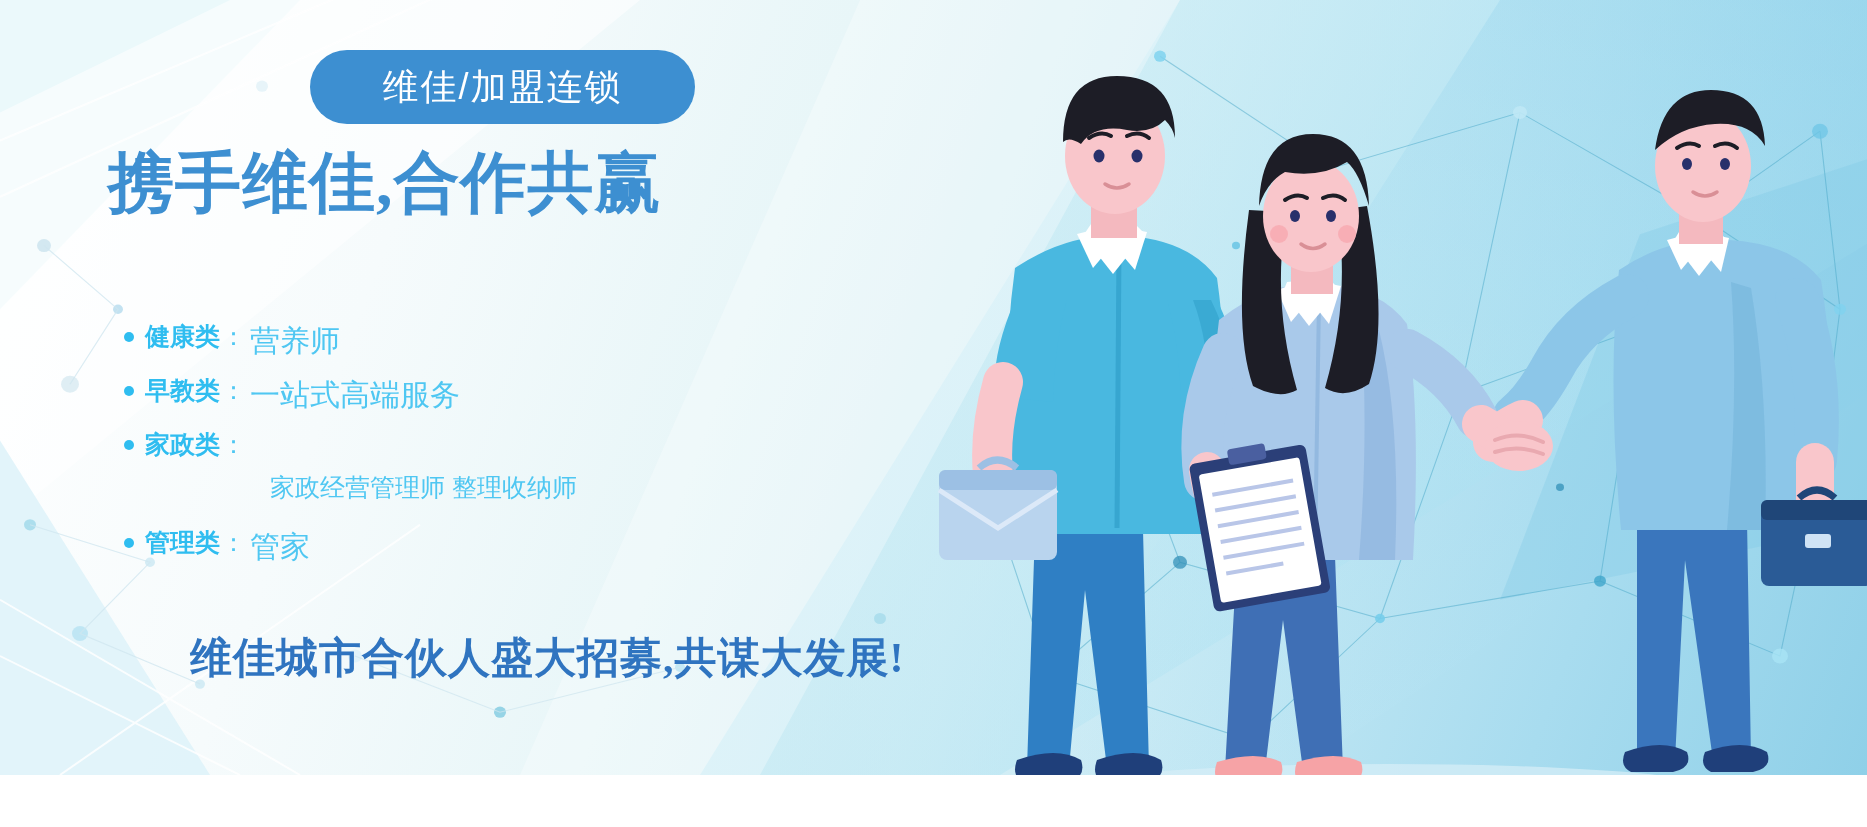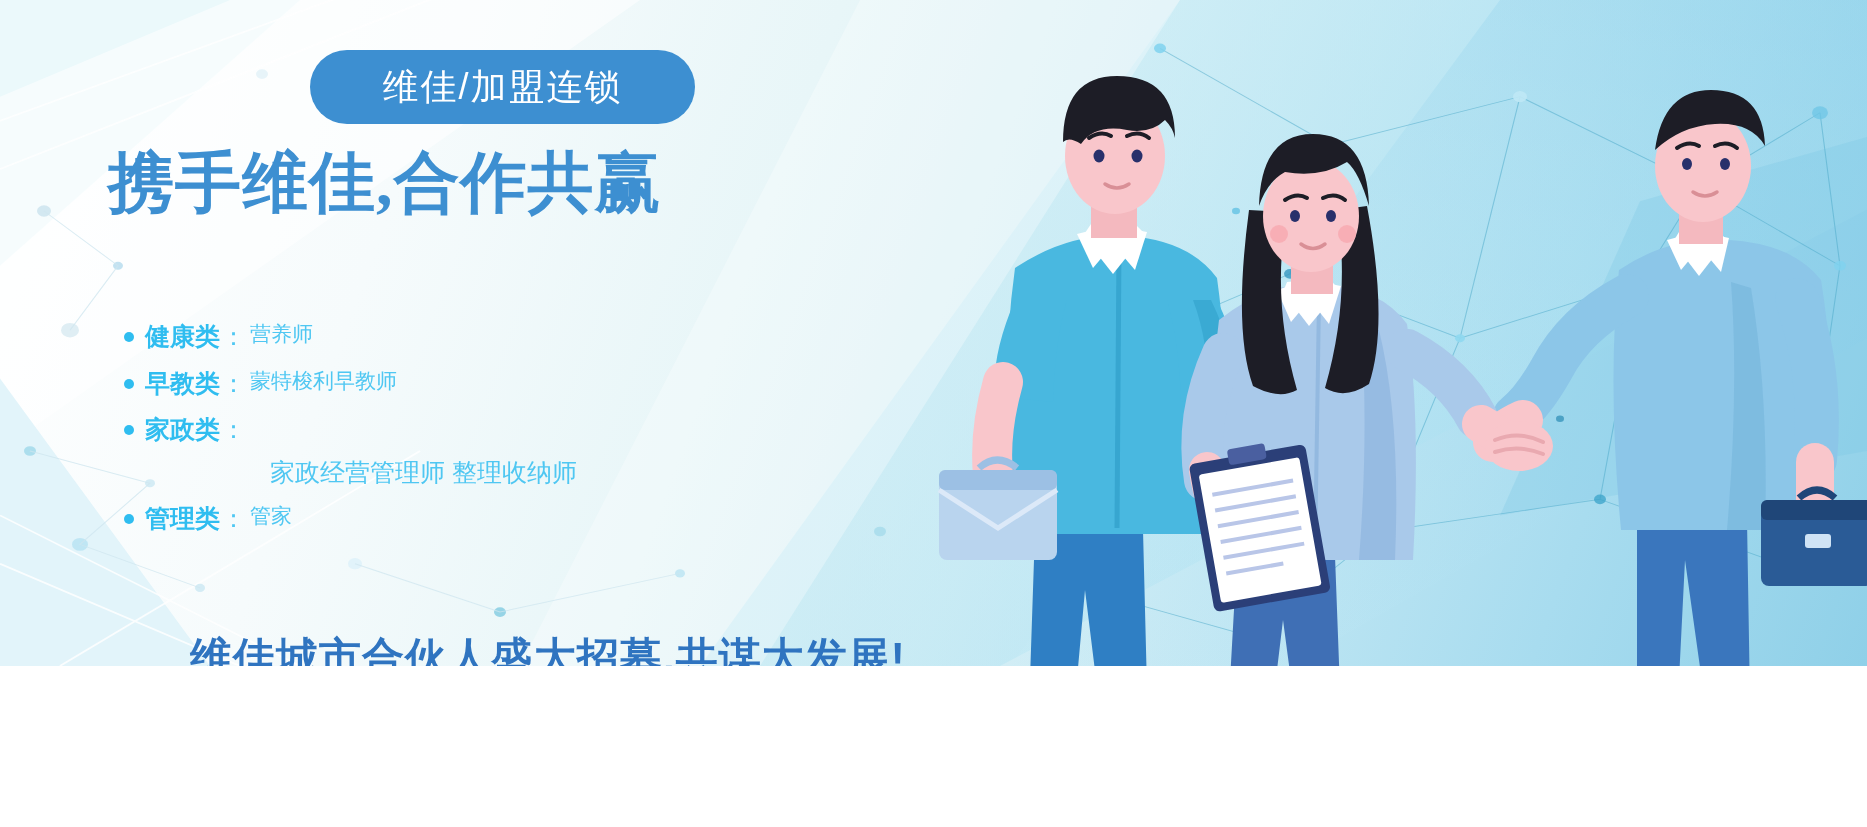--- a/index.html
+++ b/index.html
@@ -2,21 +2,21 @@
 <html><head>
 <meta charset="utf-8">
 <style>
   * { margin:0; padding:0; box-sizing:border-box; }
   html,body {
     width:1867px; height:827px;
     font-family:"Liberation Sans","DejaVu Sans",sans-serif;
     overflow:hidden; background:#ffffff;
   }
   #banner {
-    position:relative; width:1867px; height:666px; overflow:hidden;
+    position:relative; width:1867px; height:775px; overflow:hidden;
     background:linear-gradient(110deg,#ffffff 0%,#f6fbfc 22%,#e8f6f8 40%,#d9f0f6 55%,#bfe6f3 70%,#a8dcef 84%,#8fd0e8 100%);
   }
   
   .bg-svg { position:absolute; inset:0; width:100%; height:100%; }
 
   
   .content {
     position:absolute; left:0; top:0; width:960px; height:827px;
     padding:0; z-index:6;
   }
@@ -45,33 +45,33 @@
   .cat-row { display:flex; align-items:flex-start; margin-bottom:9px; }
   .dot {
     width:10px; height:10px; border-radius:50%;
     background:#2fbdf0; margin-top:14px; margin-right:11px; flex:0 0 auto;
   }
   .cat-label {
     font-size:25px; font-weight:bold; color:#2fbdf0;
     white-space:nowrap; flex:0 0 auto; line-height:1.5;
   }
   .cat-colon { font-size:25px; color:#4fc7f2; margin:0 4px 0 1px; line-height:1.5; }
-  .cat-items { font-size:21px; color:#4fc7f2; line-height:1.5; white-space:nowrap; }
+  .cat-items { font-size:30px; color:#4fc7f2; line-height:1.5; white-space:nowrap; }
   .cat-sub {
     font-size:25px; color:#4fc7f2; line-height:1.5;
-    margin-left:146px; margin-top:-4px; margin-bottom:9px; white-space:nowrap;
+    margin-left:146px; margin-top:-4px; margin-bottom:18px; white-space:nowrap;
   }
 
   .services {
     position:absolute; left:108px; top:548px;
     font-size:43px; color:#3fb3e8; letter-spacing:2px; white-space:nowrap;
   }
   .finalline {
     position:absolute; left:190px; top:630px;
-    font-family:Liberation Sans, sans-serif;
+    font-family:Liberation Serif, serif;
     font-weight:bold; font-size:42px; color:#2f74c0;
     letter-spacing:1px; white-space:nowrap;
   }
 
   
   .illustration { position:absolute; right:0; top:0; width:1000px; height:827px; z-index:5; }
 </style>
 </head>
 <body>
 
@@ -311,21 +311,21 @@
         <span class="dot"></span>
         <span class="cat-label">健康类</span>
         <span class="cat-colon">：</span>
         <span class="cat-items">营养师</span>
       </div>
 
       <div class="cat-row">
         <span class="dot"></span>
         <span class="cat-label">早教类</span>
         <span class="cat-colon">：</span>
-        <span class="cat-items">蒙特梭利早教师</span>
+        <span class="cat-items">一站式高端服务</span>
       </div>
 
       <div class="cat-row">
         <span class="dot"></span>
         <span class="cat-label">家政类</span>
         <span class="cat-colon">：</span>
       </div>
       <div class="cat-sub">家政经营管理师 整理收纳师</div>
 
       <div class="cat-row">

